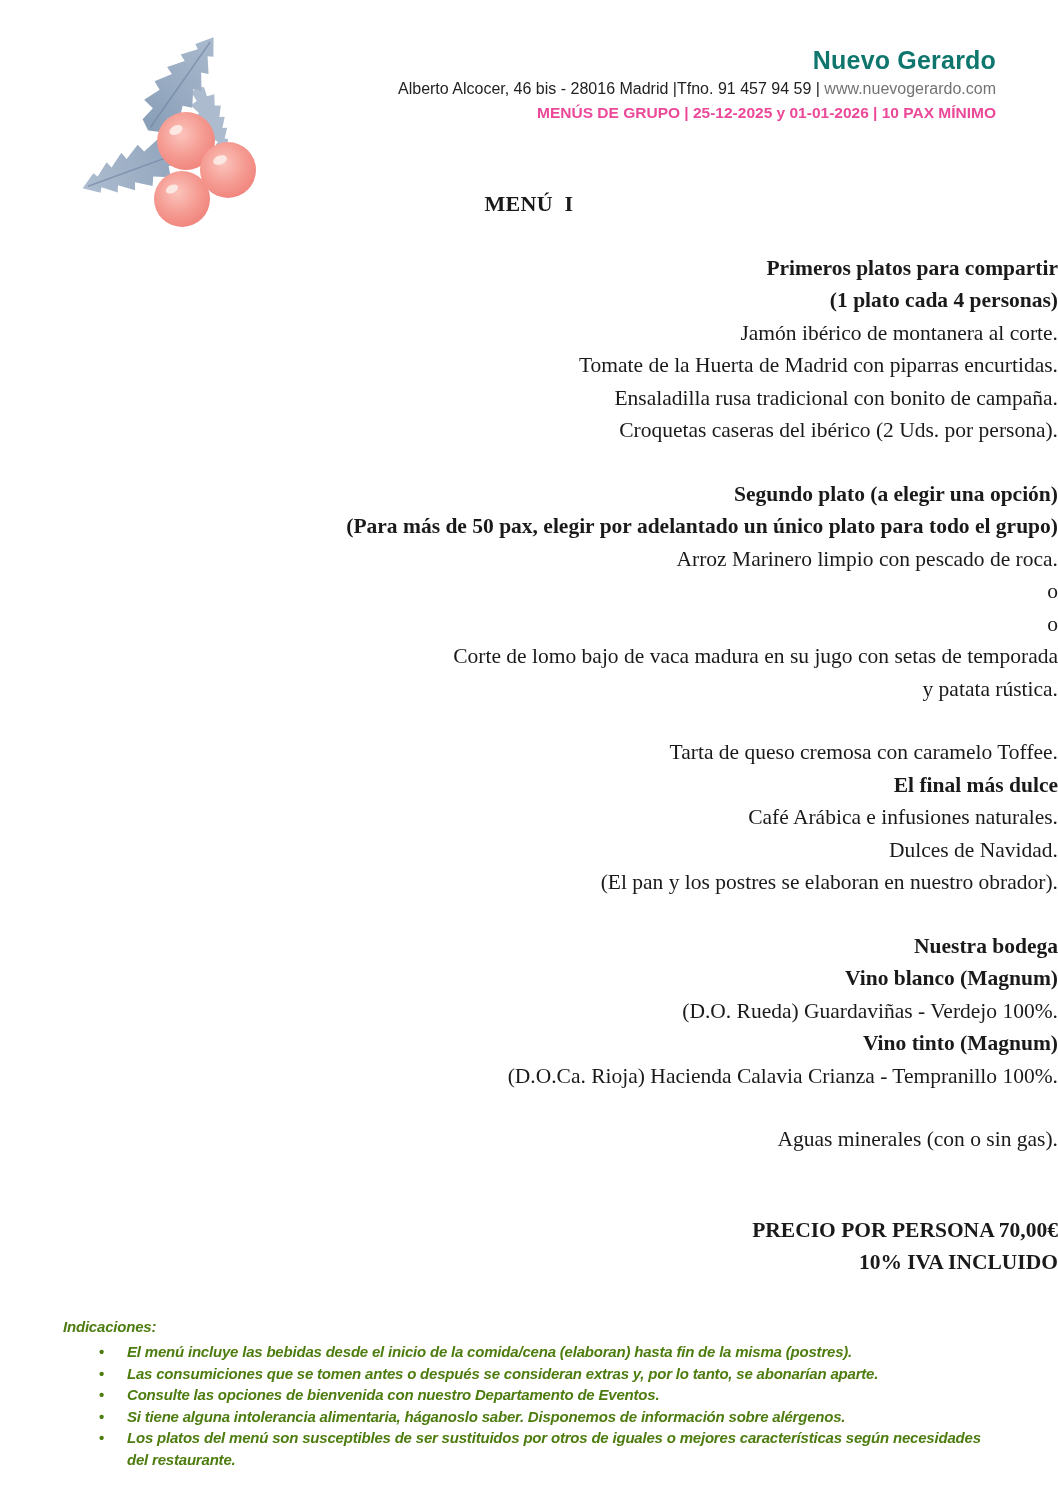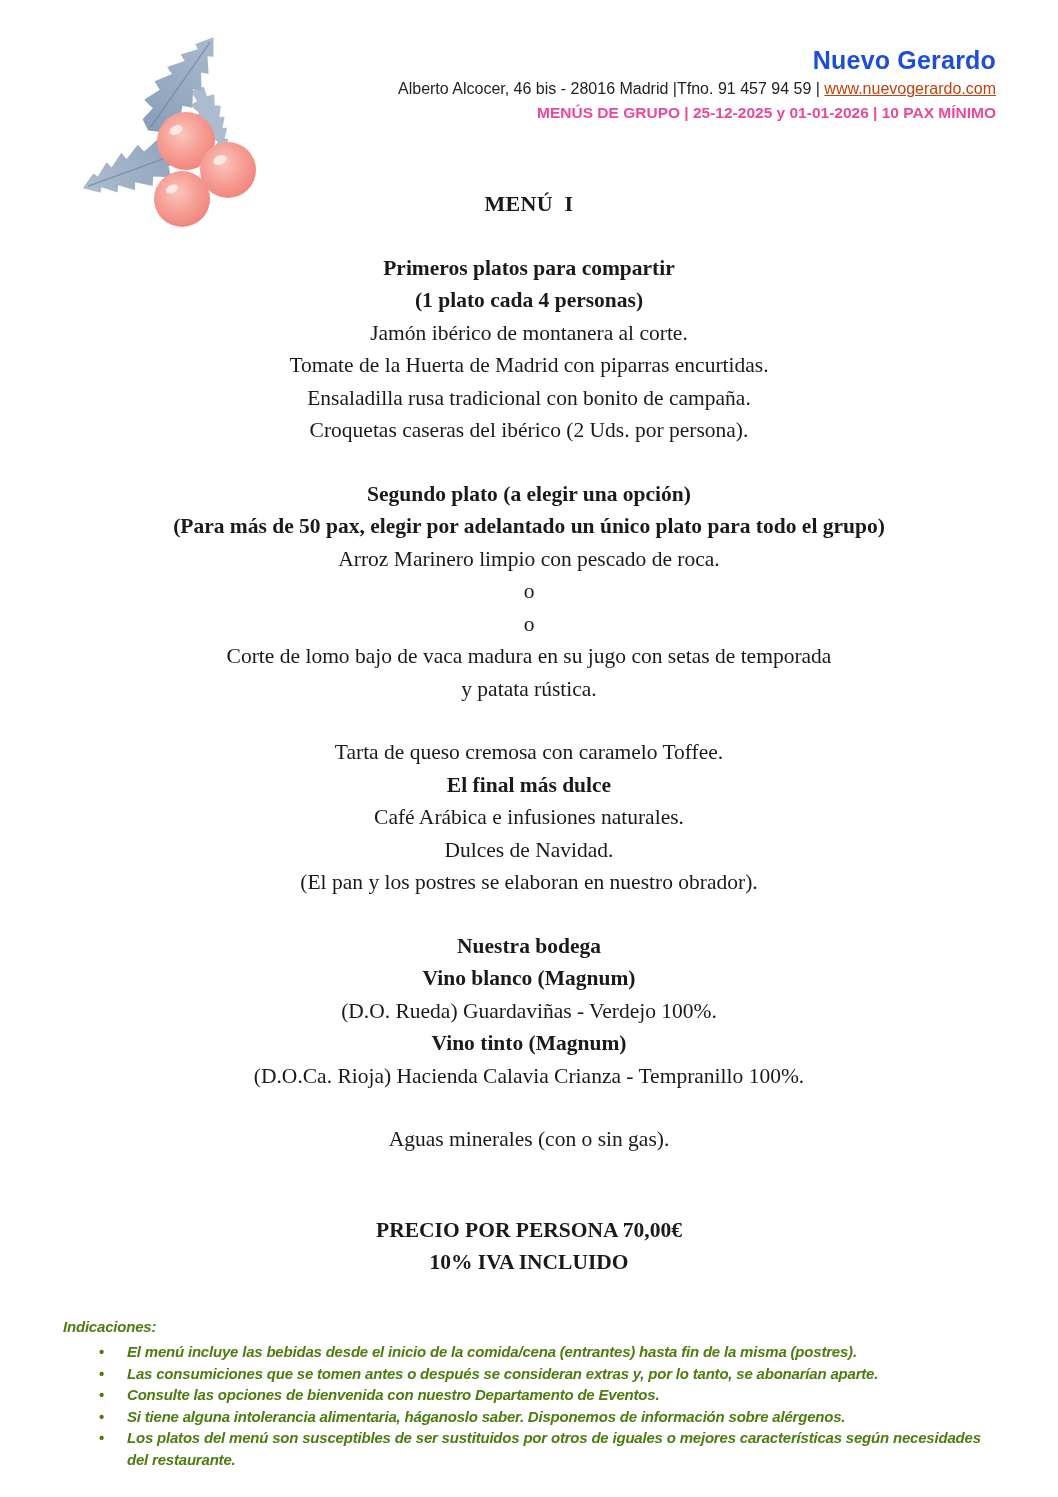--- a/index.html
+++ b/index.html
@@ -32,22 +32,21 @@
     letter-spacing:0.2px;
     line-height:30px;
   }
   .address-line{
     font-size:16px;
     color:#222222;
     line-height:22px;
     margin-top:3px;
   }
   .address-line a{
-    color:#c2410c;
-    text-decoration:underline;
+    color:#737373;
     cursor:pointer;
   }
   .group-line{
     font-size:15.5px;
     font-weight:bold;
     color:#ec4899;
     line-height:22px;
     margin-top:2px;
   }
 
@@ -58,21 +57,21 @@
     text-align:center;
     font-size:21.5px;
     line-height:32.5px;
   }
   .menu-title{
     font-weight:bold;
     font-size:22px;
     white-space:pre;
     letter-spacing:0.3px;
   }
-  .menu-section{ margin-top:31px; }
+  .menu-section{ margin-top:31px;text-align:right; }
   .menu-section.big-gap{ margin-top:58px; }
   .menu-line{ white-space:nowrap; }
   .menu-line.bold{ font-weight:bold; }
 
   
   .footer{
     position:absolute;
     top:1316px; left:63px; right:56px;
     font-family:"Liberation Sans", sans-serif;
     font-style:italic;
@@ -142,21 +141,21 @@
         <ellipse cx="162" cy="142" rx="7" ry="4.5" fill="#fcece7" opacity="0.9" transform="rotate(-20 162 142)"></ellipse>
       </g>
       <g>
         <circle cx="124" cy="181" r="28" fill="url(#berryG)"></circle>
         <ellipse cx="114" cy="171" rx="6.5" ry="4" fill="#fcece7" opacity="0.9" transform="rotate(-25 114 171)"></ellipse>
       </g>
     </svg>
   </div>
 
   <div class="header-text">
-    <div class="brand" style="color:#1d4ed8">Nuevo Gerardo</div>
+    <div class="brand" style="color:#0f766e">Nuevo Gerardo</div>
     <div class="address-line"><span>Alberto Alcocer, 46 bis - 28016 Madrid |Tfno. 91 457 94 59 | </span><a>www.nuevogerardo.com</a></div>
     <div class="group-line">MENÚS DE GRUPO | 25-12-2025 y 01-01-2026 | 10 PAX MÍNIMO</div>
   </div>
 
   <div class="menu-body">
     <div class="menu-title">MENÚ  I</div>
     <div>
         <div class="menu-section">
           <div class="menu-line bold">Primeros platos para compartir</div>
           <div class="menu-line bold">(1 plato cada 4 personas)</div>
@@ -194,21 +193,21 @@
         <div class="menu-section big-gap">
           <div class="menu-line bold">PRECIO POR PERSONA 70,00€</div>
           <div class="menu-line bold">10% IVA INCLUIDO</div>
         </div>
       </div>
   </div>
 
   <div class="footer">
     <div class="footer-heading">Indicaciones:</div>
     <ul>
-        <li>El menú incluye las bebidas desde el inicio de la comida/cena (entrantes) hasta fin de la misma (postres).</li>
+        <li>El menú incluye las bebidas desde el inicio de la comida/cena (elaboran) hasta fin de la misma (postres).</li>
         <li>Las consumiciones que se tomen antes o después se consideran extras y, por lo tanto, se abonarían aparte.</li>
         <li>Consulte las opciones de bienvenida con nuestro Departamento de Eventos.</li>
         <li>Si tiene alguna intolerancia alimentaria, háganoslo saber. Disponemos de información sobre alérgenos.</li>
         <li>Los platos del menú son susceptibles de ser sustituidos por otros de iguales o mejores características según necesidades del restaurante.</li>
       </ul>
   </div>
 
 </div>
 
 </body></html>

